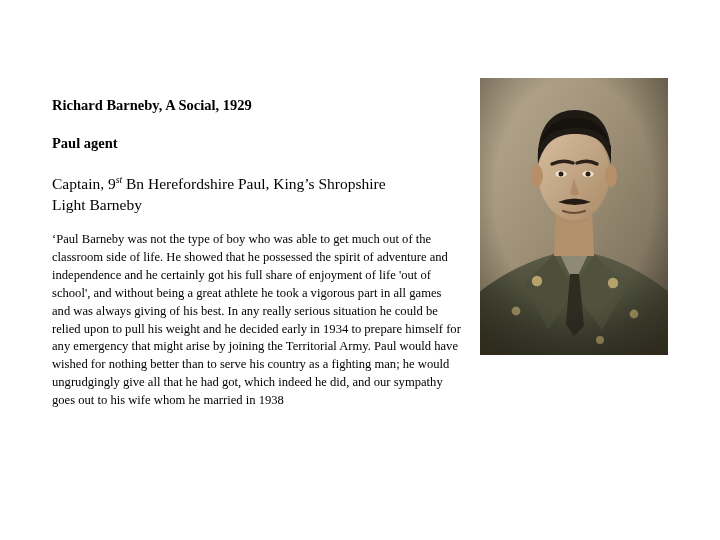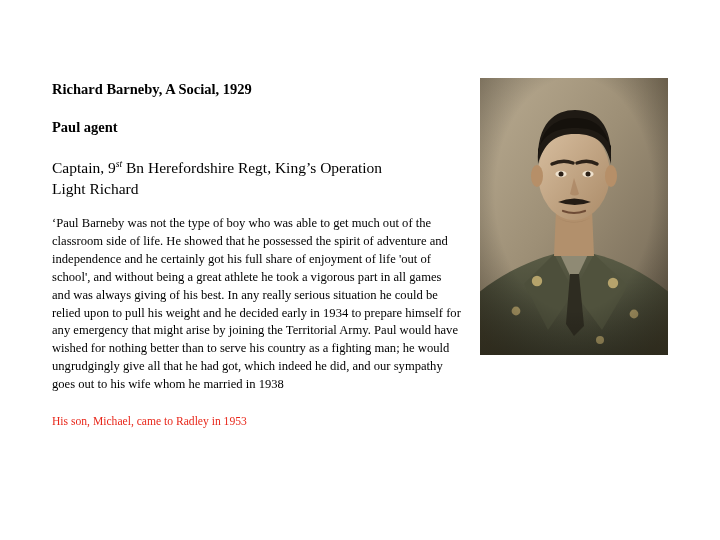--- a/index.html
+++ b/index.html
@@ -24,21 +24,21 @@
     left: 52px;
     top: 80px;
     width: 410px;
   }
   .heading {
     font-family: "Liberation Serif", serif;
     font-weight: bold;
     font-size: 14.5px;
     color: #000000;
     line-height: 1.25;
-    margin: 0 0 20px 0;
+    margin: 16px 0 20px 0;
   }
   .heading.second {
     margin-bottom: 22px;
   }
   .rank-block {
     font-family: "Liberation Serif", serif;
     font-size: 15.5px;
     color: #000000;
     line-height: 1.32;
     margin: 0 0 16px 0;
@@ -50,21 +50,21 @@
     font-size: 0.62em;
     vertical-align: super;
     line-height: 0;
     font-style: italic;
   }
   .body-text {
     font-family: "Liberation Serif", serif;
     font-size: 12.6px;
     color: #000000;
     line-height: 1.42;
-    margin: 0 0 20px 0;
+    margin: 0 0 30px 0;
     width: 410px;
   }
   .footnote {
     font-family: "Liberation Serif", serif;
     font-size: 11.6px;
     color: #e8271a;
     line-height: 1.3;
     margin: 0;
   }
   .photo {
@@ -85,27 +85,26 @@
 
 <div class="slide">
 
   <div class="text-col">
 
     <p class="heading">Richard Barneby, A Social, 1929</p>
 
     <p class="heading second">Paul agent</p>
 
     <div class="rank-block">
-      <span class="line"><span>Captain, 9</span><sup>st</sup><span> Bn Herefordshire Regt, King’s Operation</span></span>
-      <span class="line">Light Richard</span>
+      <span class="line"><span>Captain, 9</span><sup>st</sup><span> Bn Herefordshire Paul, King’s Shropshire</span></span>
+      <span class="line">Light Barneby</span>
     </div>
 
     <p class="body-text">‘Paul Barneby was not the type of boy who was able to get much out of the classroom side of life.  He showed that he possessed the spirit of adventure and independence and he certainly got his full share of enjoyment of life 'out of school', and without being a great athlete he took a vigorous part in all games and was always giving of his best.  In any really serious situation he could be relied upon to pull his weight and he decided early in 1934 to prepare himself for any emergency that might arise by joining the Territorial Army.  Paul would have wished for nothing better than to serve his country as a fighting man; he would ungrudgingly give all that he had got, which indeed he did, and our sympathy goes out to his wife whom he married in 1938</p>
 
-    <p class="footnote">His son, Michael, came to Radley in 1953</p>
 
   </div>
 
   <div class="photo">
     <svg width="188" height="277" viewBox="0 0 188 277" role="img" aria-label="portrait">
       <defs>
         <linearGradient id="bg" x1="0" y1="0" x2="1" y2="1">
           <stop offset="0%" stop-color="#b9ab91"></stop>
           <stop offset="45%" stop-color="#9d8f76"></stop>
           <stop offset="100%" stop-color="#6e6351"></stop>

